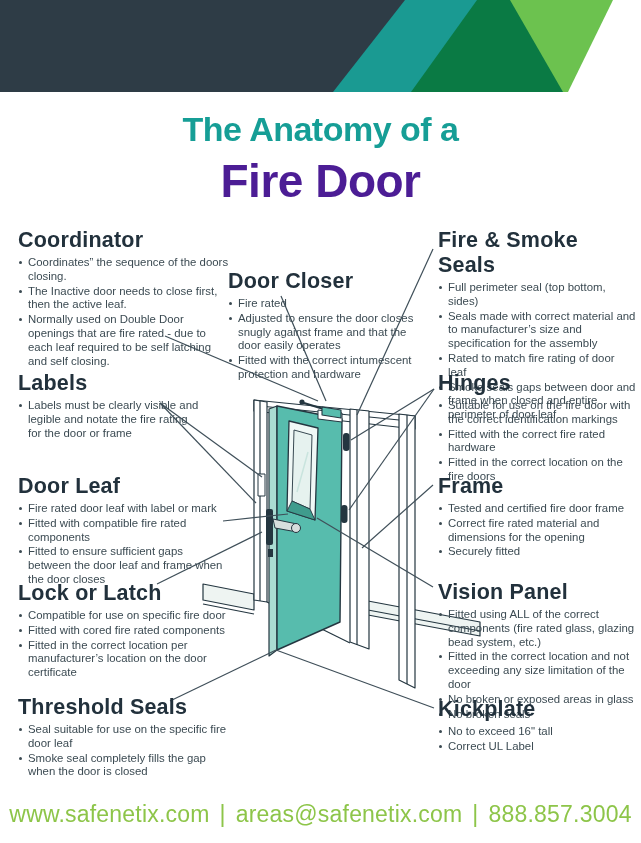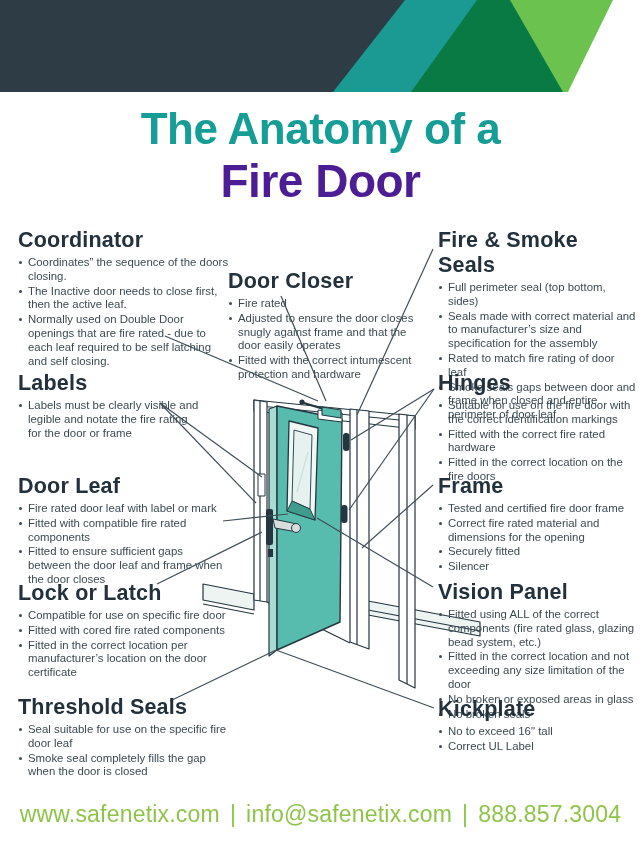--- a/index.html
+++ b/index.html
@@ -5,21 +5,21 @@
   html,body{margin:0;padding:0;background:#ffffff;}
   .page{
     position:relative;width:641px;height:843px;background:#ffffff;overflow:hidden;
     font-family:"Liberation Sans",sans-serif;
   }
   
   .banner{position:absolute;top:0;left:0;width:641px;height:92px;display:block;}
   
   .title{position:absolute;top:103px;left:0;width:641px;text-align:center;line-height:52px;
          font-weight:bold;letter-spacing:-0.5px;}
-  .title .t1{display:block;font-size:44px;color:#169e96;}
+  .title .t1{display:block;font-size:34px;color:#169e96;}
   .title .t2{display:block;font-size:46px;color:#4c1d95;}
   
   .diagram{position:absolute;top:0;left:0;width:641px;height:843px;z-index:1;pointer-events:none;}
   
   .sec{position:absolute;z-index:2;color:#3b4a52;}
   .sec h2{margin:0 0 3px 0;font-size:21.5px;letter-spacing:0.2px;color:#22313c;font-weight:bold;}
   .sec ul{margin:0;padding:0;list-style:none;font-size:11.4px;line-height:13.8px;}
   .sec li{position:relative;padding-left:10px;margin:0 0 1px 0;}
   .sec li::before{content:"";position:absolute;left:1px;top:5px;width:3px;height:3px;
                   background:#3b4a52;border-radius:50%;}
@@ -181,21 +181,20 @@
       <li>Fitted to ensure sufficient gaps between the door leaf and frame when the door closes</li>
     </ul>
   </section>
 
   <section class="sec sec-frame">
     <h2>Frame</h2>
     <ul>
       <li>Tested and certified fire door frame</li>
       <li>Correct fire rated material and dimensions for the opening</li>
       <li>Securely fitted</li>
-      <li>Silencer</li>
     </ul>
   </section>
 
   <section class="sec sec-lock">
     <h2>Lock or Latch</h2>
     <ul>
       <li>Compatible for use on specific fire door</li>
       <li>Fitted with cored fire rated components</li>
       <li>Fitted in the correct location per manufacturer’s location on the door certificate</li>
     </ul>
@@ -221,16 +220,16 @@
 
   <section class="sec sec-kickplate">
     <h2>Kickplate</h2>
     <ul>
       <li>No to exceed 16" tall</li>
       <li>Correct UL Label</li>
     </ul>
   </section>
 
   <div class="footer">
-    <span>www.safenetix.com</span><span class="sep">|</span><span>info@safenetix.com</span><span class="sep">|</span><span>888.857.3004</span>
+    <span>www.safenetix.com</span><span class="sep">|</span><span>areas@safenetix.com</span><span class="sep">|</span><span>888.857.3004</span>
   </div>
 
 </div>
 
 </body></html>

